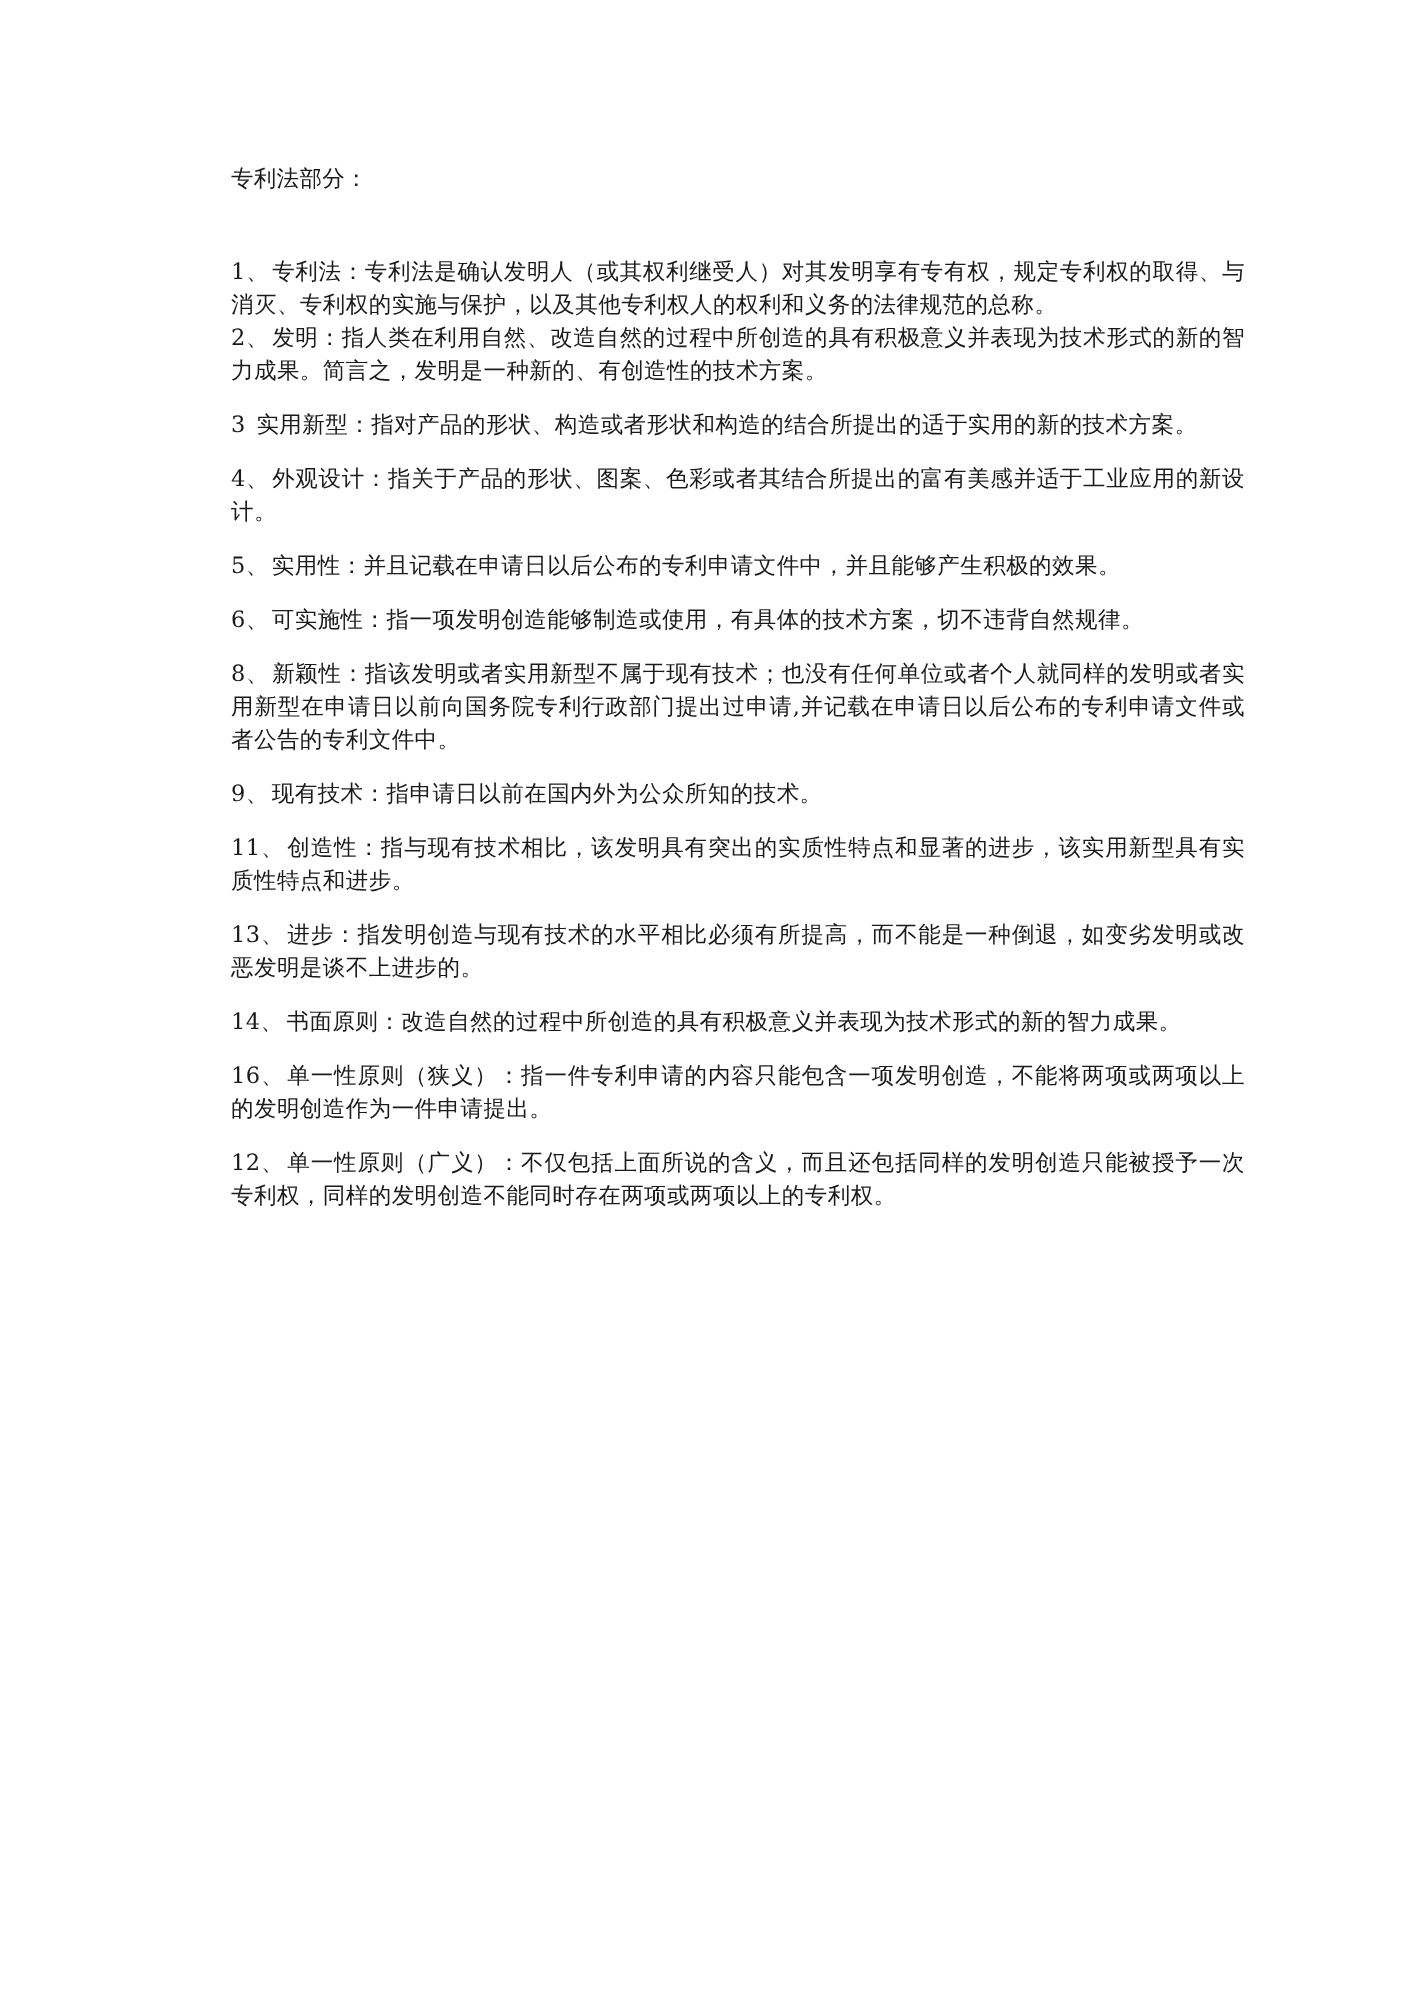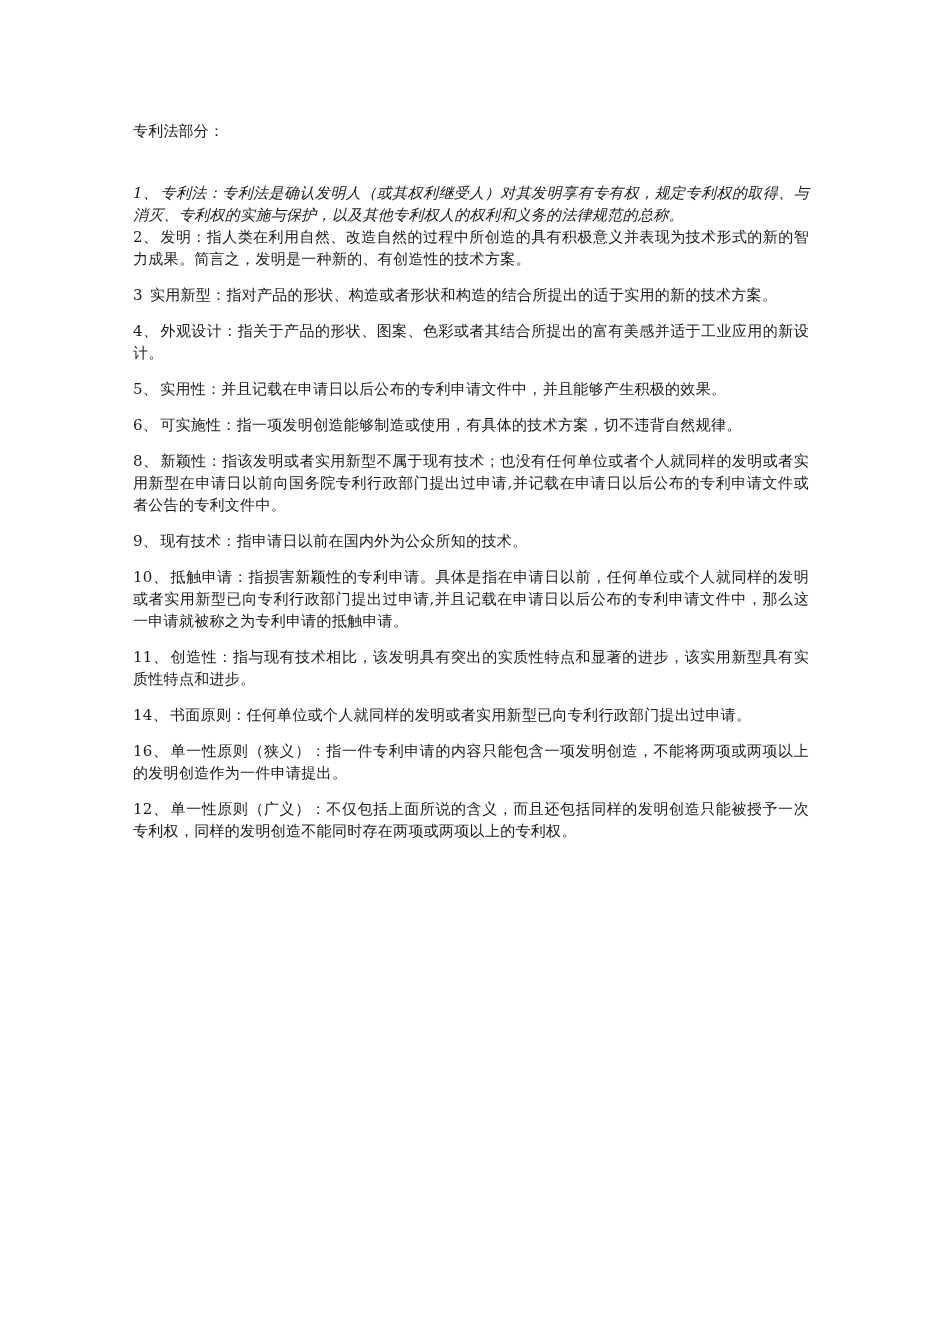--- a/index.html
+++ b/index.html
@@ -10,41 +10,39 @@
     body {
       width: 950px;
       height: 1344px;
       position: relative;
       overflow: hidden;
       font-family: "DejaVu Serif", "Liberation Serif", serif;
       color: #1a1a1a;
     }
     .page {
       position: absolute;
-      left: 133px;
+      left: 154px;
       top: 108px;
       width: 676px;
-      margin-top: 12px;
     }
     .section-title {
       font-size: 15px;
       line-height: 22px;
       margin: 0 0 40px 0;
       letter-spacing: 0.2px;
     }
     .entry {
       font-size: 15px;
       line-height: 22px;
       margin: 0 0 14px 0;
       text-align: justify;
       letter-spacing: 0.3px;
     }
     .entry.tight {
       margin-bottom: 0;
-      font-style: italic;
     }
     .entry .num {
       margin-right: 2px;
     }
   </style>
 </head>
 <body>
 
 <div class="page">
   <p class="section-title">专利法部分：</p>
@@ -59,25 +57,25 @@
 
   <p class="entry"><span class="num">5、</span><span>实用性：</span><span>并且记载在申请日以后公布的专利申请文件中，并且能够产生积极的效果。</span></p>
 
   <p class="entry"><span class="num">6、</span><span>可实施性：</span><span>指一项发明创造能够制造或使用，有具体的技术方案，切不违背自然规律。</span></p>
 
 
   <p class="entry"><span class="num">8、</span><span>新颖性：</span><span>指该发明或者实用新型不属于现有技术；也没有任何单位或者个人就同样的发明或者实用新型在申请日以前向国务院专利行政部门提出过申请,并记载在申请日以后公布的专利申请文件或者公告的专利文件中。</span></p>
 
   <p class="entry"><span class="num">9、</span><span>现有技术：</span><span>指申请日以前在国内外为公众所知的技术。</span></p>
 
-  <p class="entry"><span class="num">10、</span><span>抵触申请：</span><span>指损害新颖性的专利申请。具体是指在申请日以前，任何单位或个人就同样的发明或者实用新型已向专利行政部门提出过申请,并且记载在申请日以后公布的专利申请文件中，那么这一申请就被称之为专利申请的抵触申请。</span></p>
 
   <p class="entry"><span class="num">11、</span><span>创造性：</span><span>指与现有技术相比，该发明具有突出的实质性特点和显著的进步，该实用新型具有实质性特点和进步。</span></p>
 
 
+  <p class="entry"><span class="num">13、</span><span>进步：</span><span>指发明创造与现有技术的水平相比必须有所提高，而不能是一种倒退，如变劣发明或改恶发明是谈不上进步的。</span></p>
 
-  <p class="entry"><span class="num">14、</span><span>书面原则：</span><span>任何单位或个人就同样的发明或者实用新型已向专利行政部门提出过申请。</span></p>
+  <p class="entry"><span class="num">14、</span><span>书面原则：</span><span>改造自然的过程中所创造的具有积极意义并表现为技术形式的新的智力成果。</span></p>
 
 
   <p class="entry"><span class="num">16、</span><span>单一性原则（狭义）：</span><span>指一件专利申请的内容只能包含一项发明创造，不能将两项或两项以上的发明创造作为一件申请提出。</span></p>
 
   <p class="entry"><span class="num">12、</span><span>单一性原则（广义）：</span><span>不仅包括上面所说的含义，而且还包括同样的发明创造只能被授予一次专利权，同样的发明创造不能同时存在两项或两项以上的专利权。</span></p>
 </div>
 
 </body></html>

